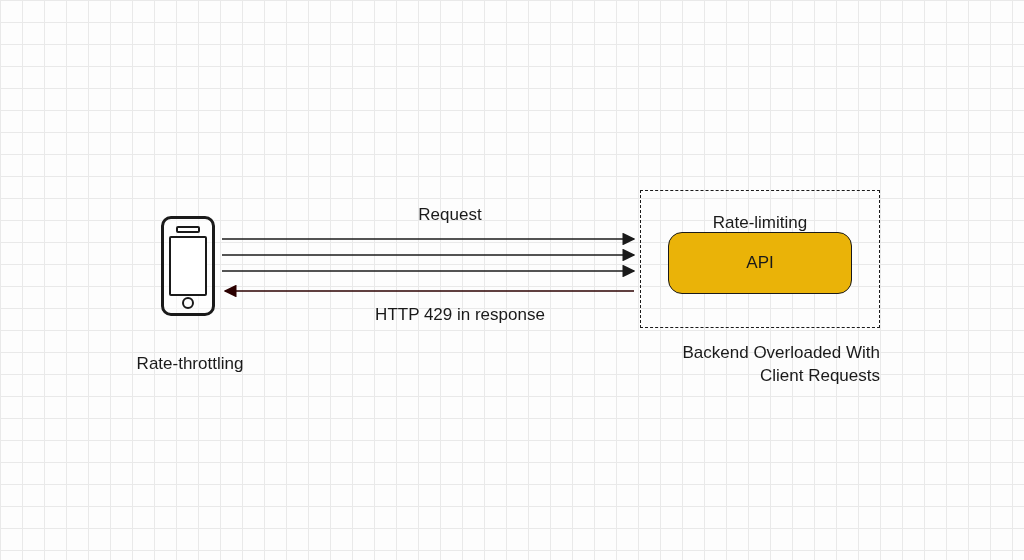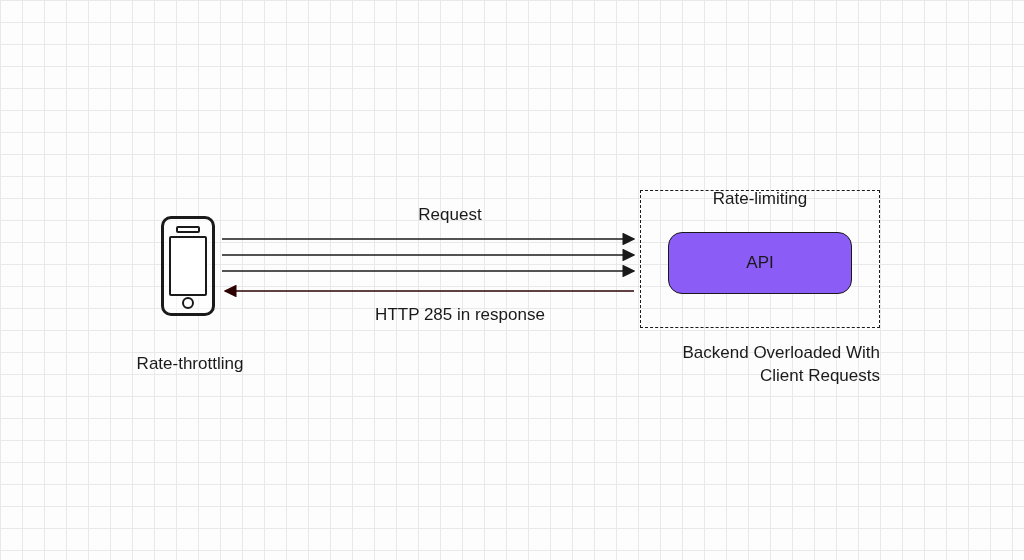--- a/index.html
+++ b/index.html
@@ -84,21 +84,21 @@
   }
   .rate-box {
     position: absolute;
     border: 1.5px dashed #1a1a1a;
     background: transparent;
   }
   .api-box {
     position: absolute;
     border: 1.5px solid #1a1a1a;
     border-radius: 14px;
-    background: #8b5cf6;
+    background: #eab308;
     display: flex;
     align-items: center;
     justify-content: center;
     font-size: 17px;
   }
 </style>
 </head>
 <body>
 
 <div class="smartphone" style="left:161px; top:216px;">
@@ -106,25 +106,25 @@
     <div class="speaker"></div>
     <div class="screen"></div>
     <div class="homebtn"></div>
   </div>
 </div>
 
 <div class="label" style="left:120px; top:354px; width:140px;">Rate-throttling</div>
 
 <div class="label" style="left:360px; top:205px; width:180px;">Request</div>
 
-<div class="label" style="left:330px; top:305px; width:260px;">HTTP 285 in response</div>
+<div class="label" style="left:330px; top:305px; width:260px;">HTTP 429 in response</div>
 
 <div class="rate-box" style="left:640px; top:190px; width:238px; height:136px;"></div>
 
-<div class="label" style="left:690px; top:189px; width:140px;">Rate-limiting</div>
+<div class="label" style="left:690px; top:213px; width:140px;">Rate-limiting</div>
 
 <div class="api-box" style="left:668px; top:232px; width:182px; height:60px;">
   <span>API</span>
 </div>
 
 <div class="label multiline" style="left:640px; top:342px; width:240px;">Backend Overloaded With Client Requests</div>
 
 <svg class="overlay">
   <defs>
     <marker id="ah-right" viewBox="0 0 10 10" refX="9" refY="5" markerWidth="8" markerHeight="8" orient="auto-start-reverse">

